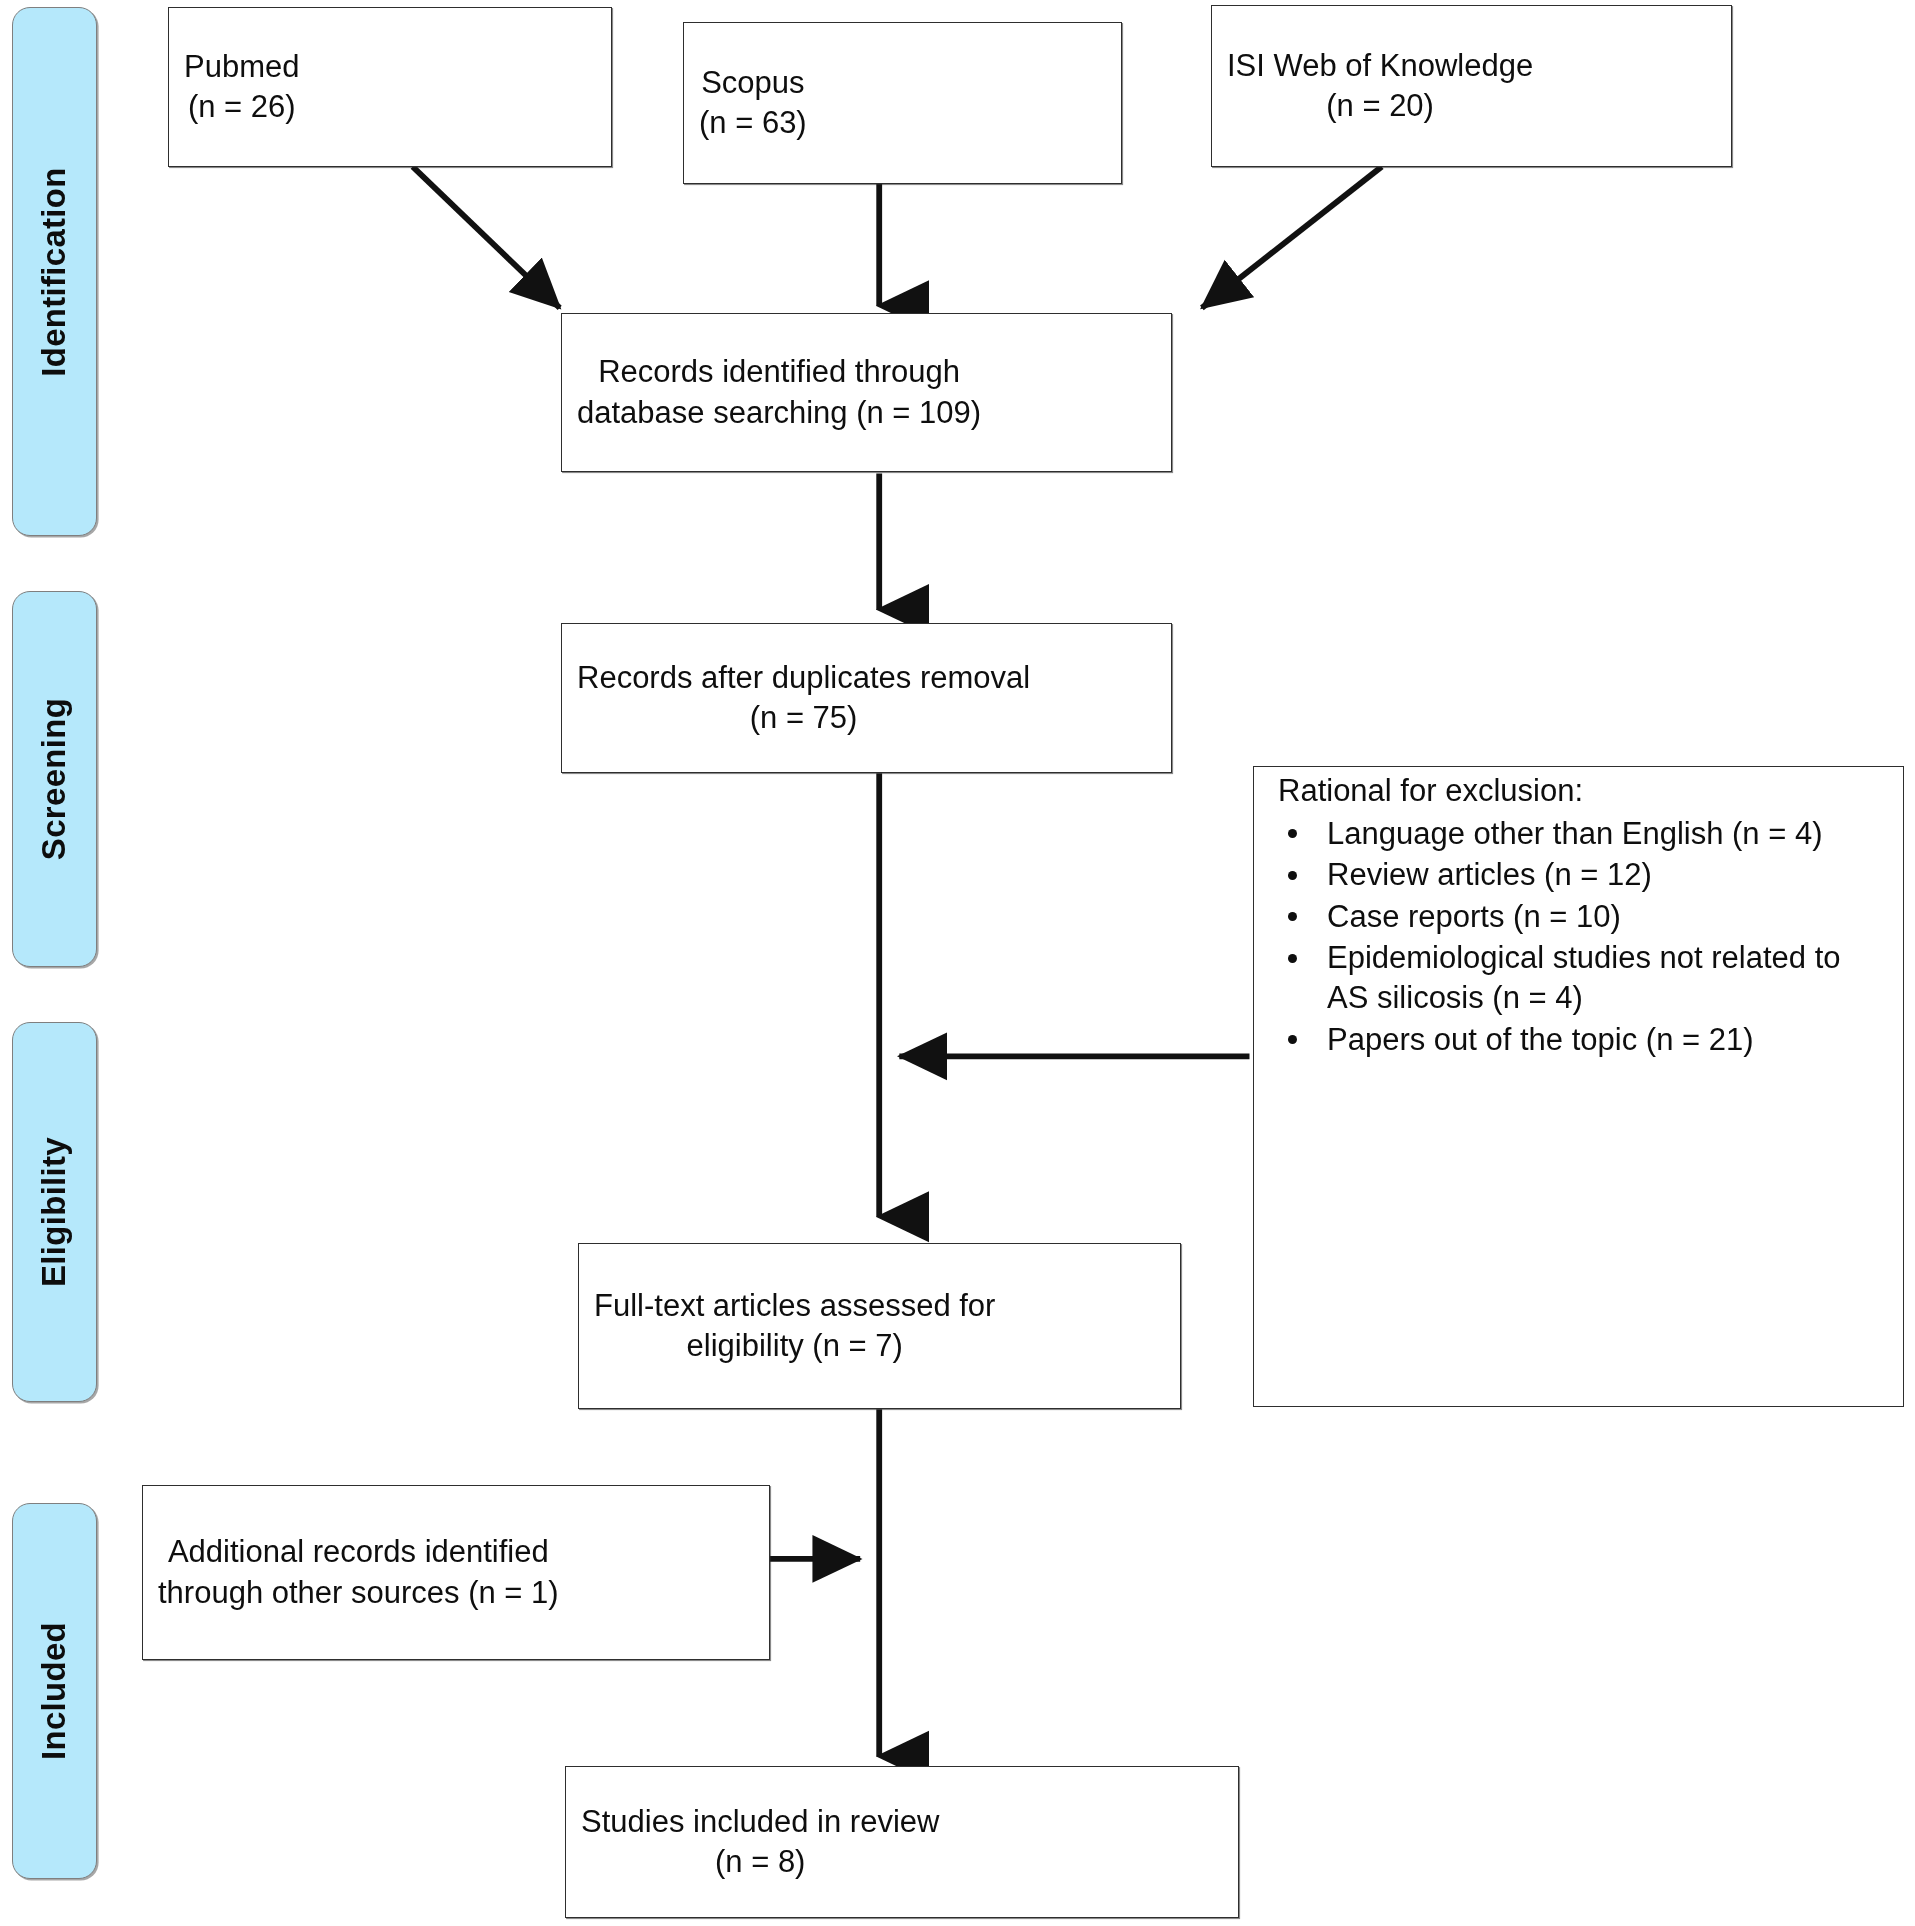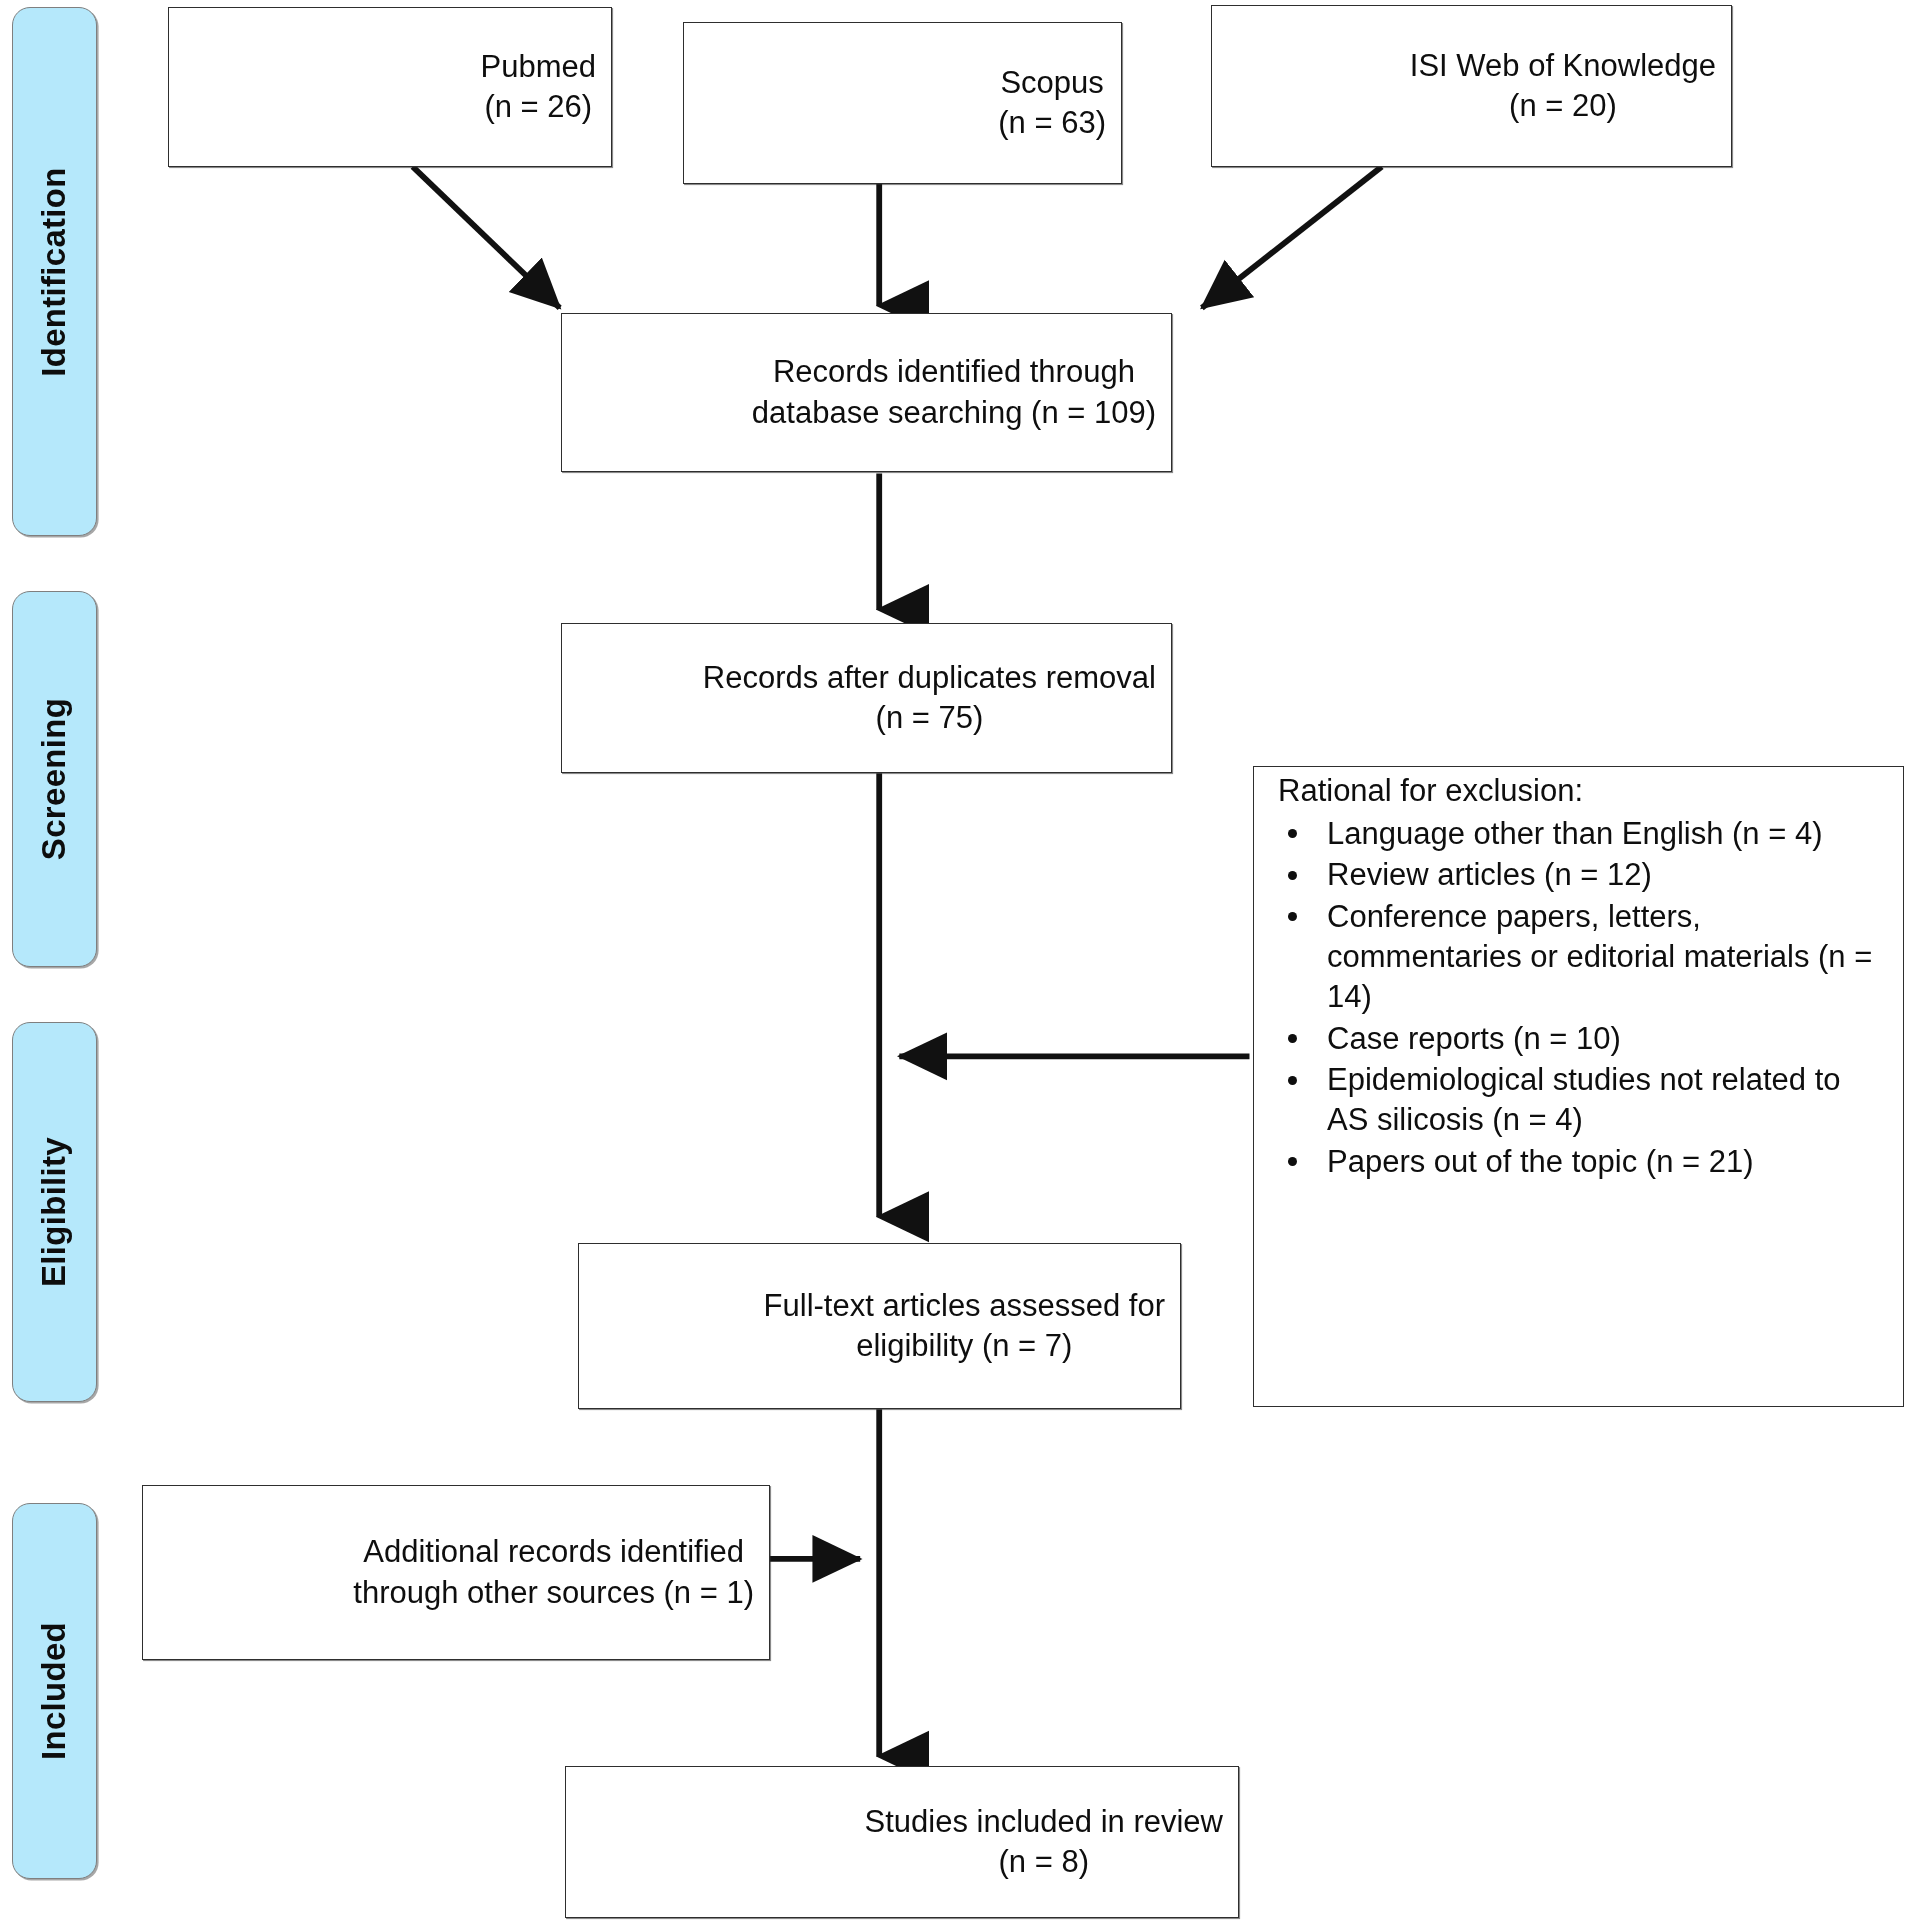--- a/index.html
+++ b/index.html
@@ -41,21 +41,21 @@
   }
 
   
   .flow-box {
     position: absolute;
     box-sizing: border-box;
     background: #ffffff;
     border: 1.6px solid #2e2e2e;
     display: flex;
     align-items: center;
-    justify-content: flex-end;
+    justify-content: flex-start;
     text-align: center;
     box-shadow: 1.1px 1.1px 0 rgba(40,40,40,0.55);
   }
   .flow-box .box-text {
     font-size: 31px;
     line-height: 1.30;
     color: #0e0e0e;
     padding: 0 15px;
   }
 
@@ -195,24 +195,20 @@
       <li>
         <span class="bullet"></span>
         <span>Language other than English (n = 4)</span>
       </li>
       <li>
         <span class="bullet"></span>
         <span>Review articles (n = 12)</span>
       </li>
       <li>
         <span class="bullet"></span>
-        <span>Conference papers, letters, commentaries or editorial materials (n = 14)</span>
-      </li>
-      <li>
-        <span class="bullet"></span>
         <span>Case reports (n = 10)</span>
       </li>
       <li>
         <span class="bullet"></span>
         <span>Epidemiological studies not related to AS silicosis (n = 4)</span>
       </li>
       <li>
         <span class="bullet"></span>
         <span>Papers out of the topic (n = 21)</span>
       </li>

